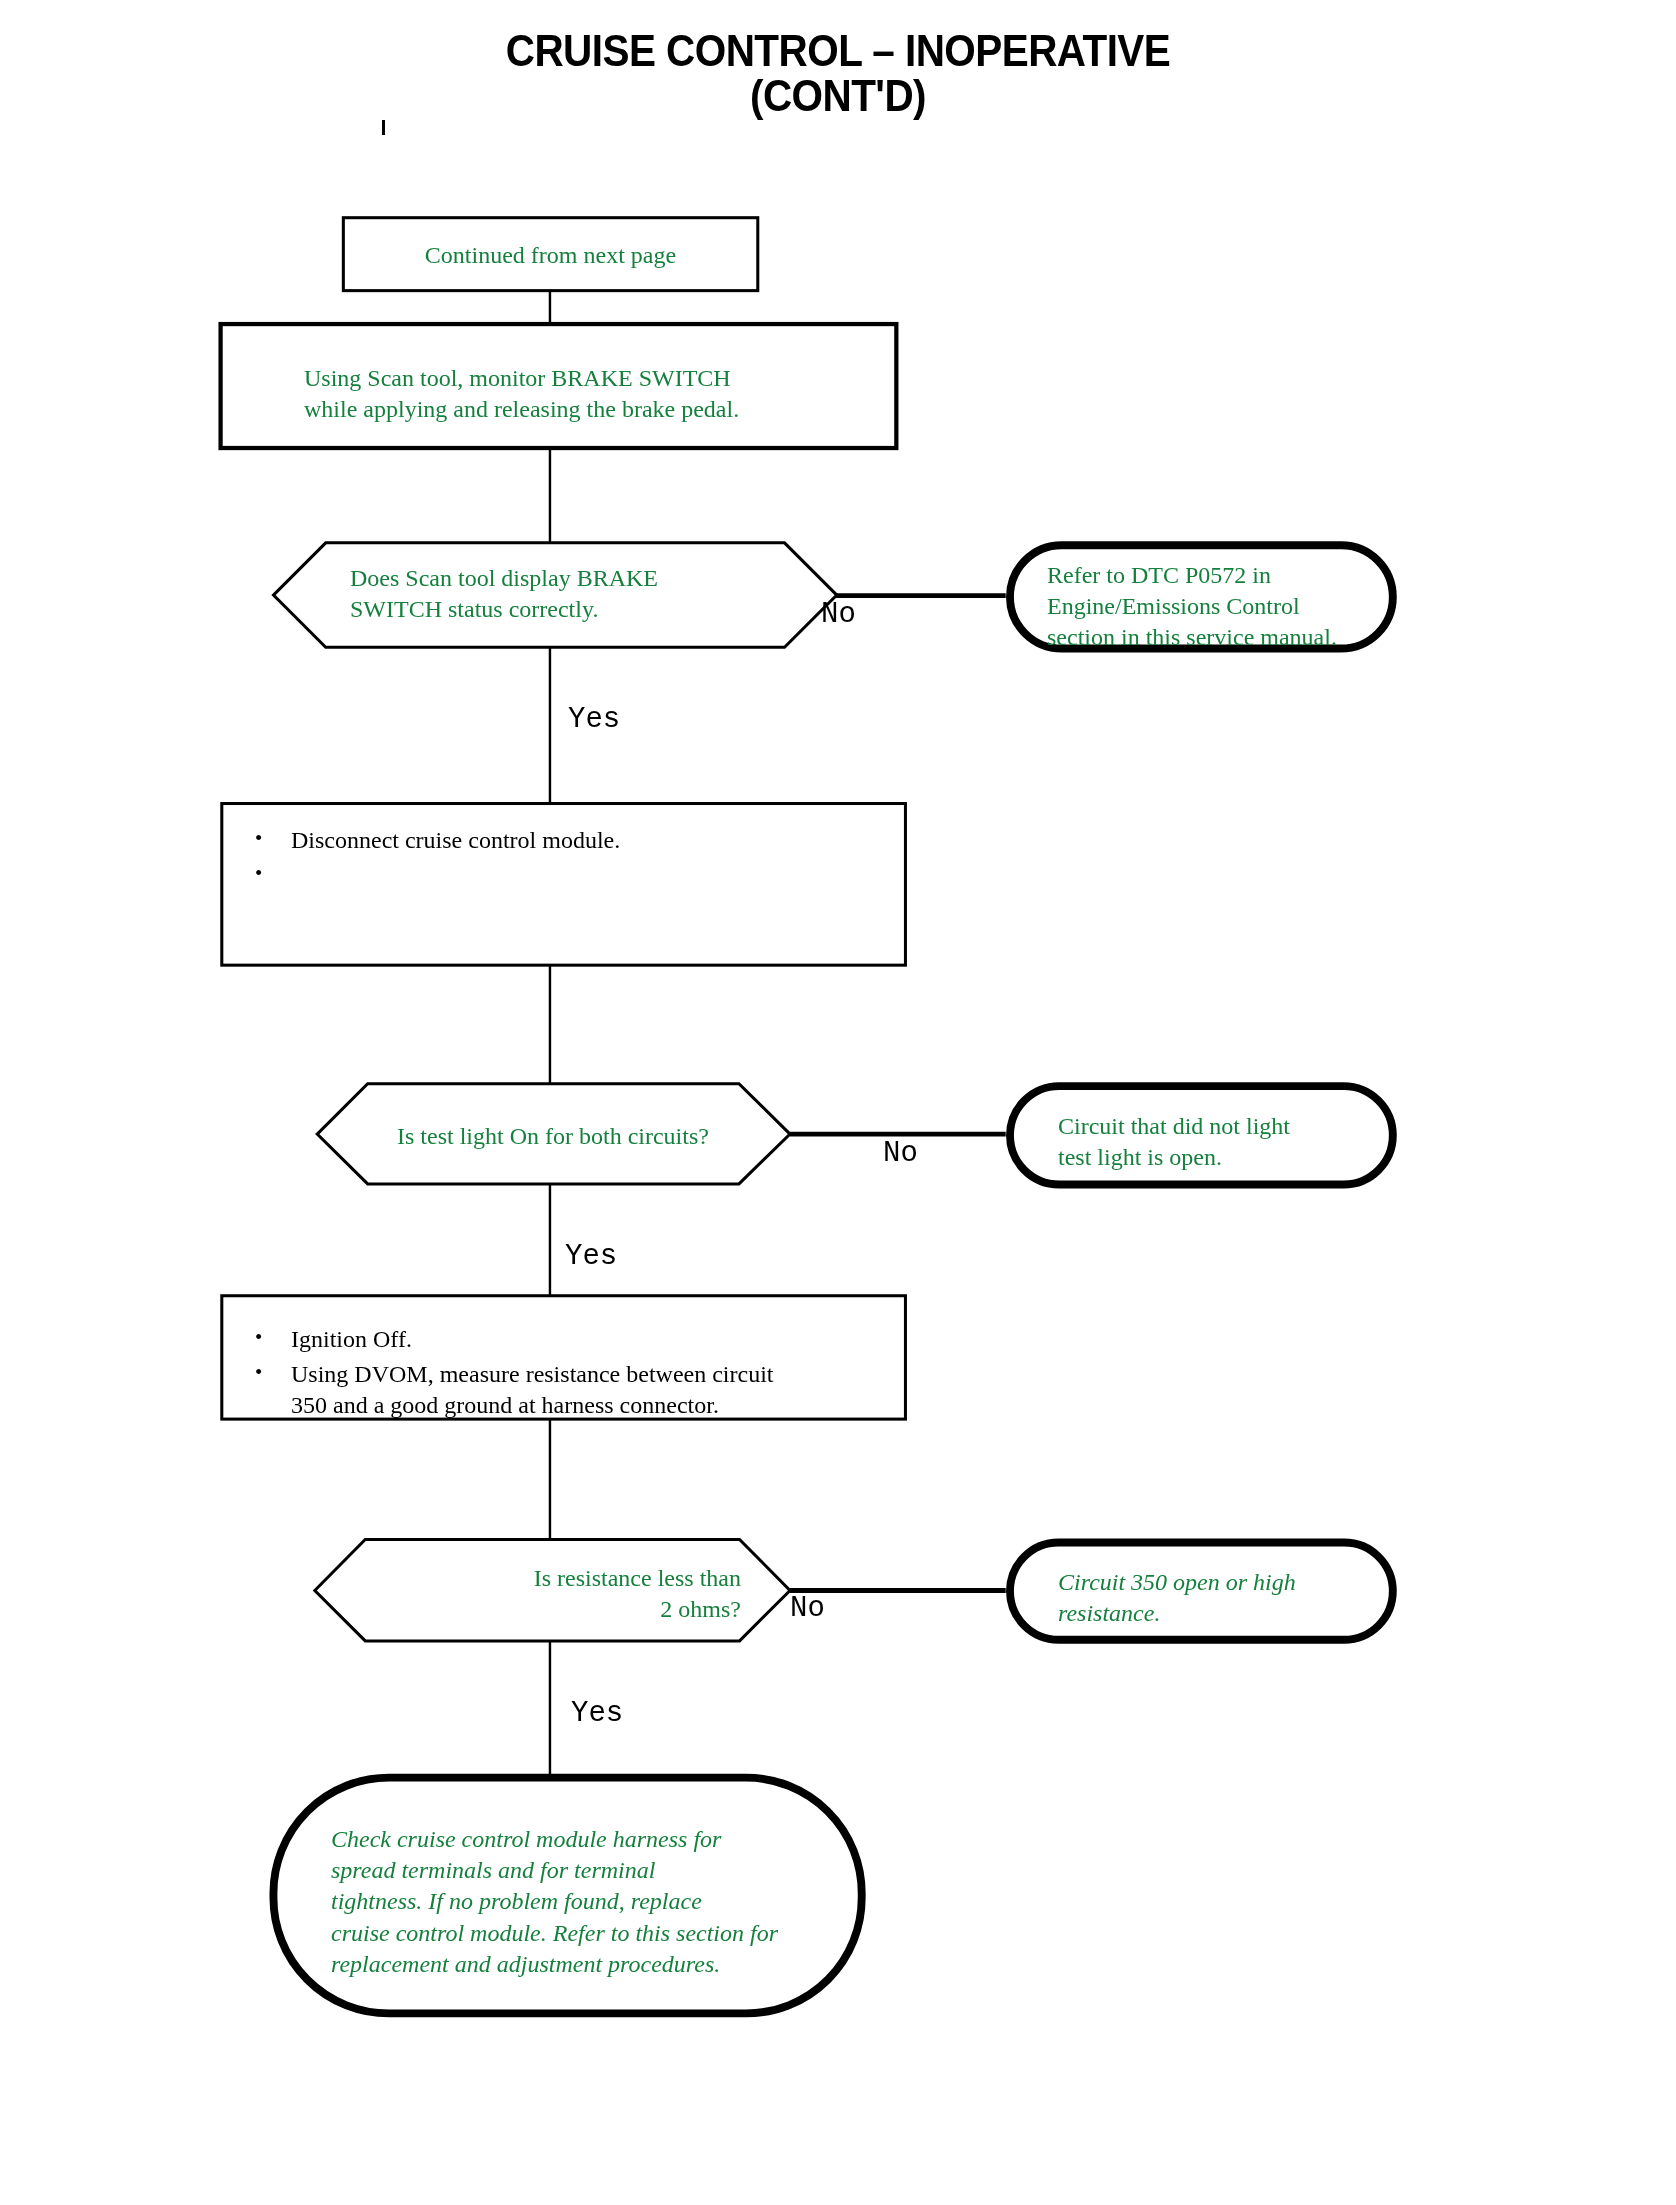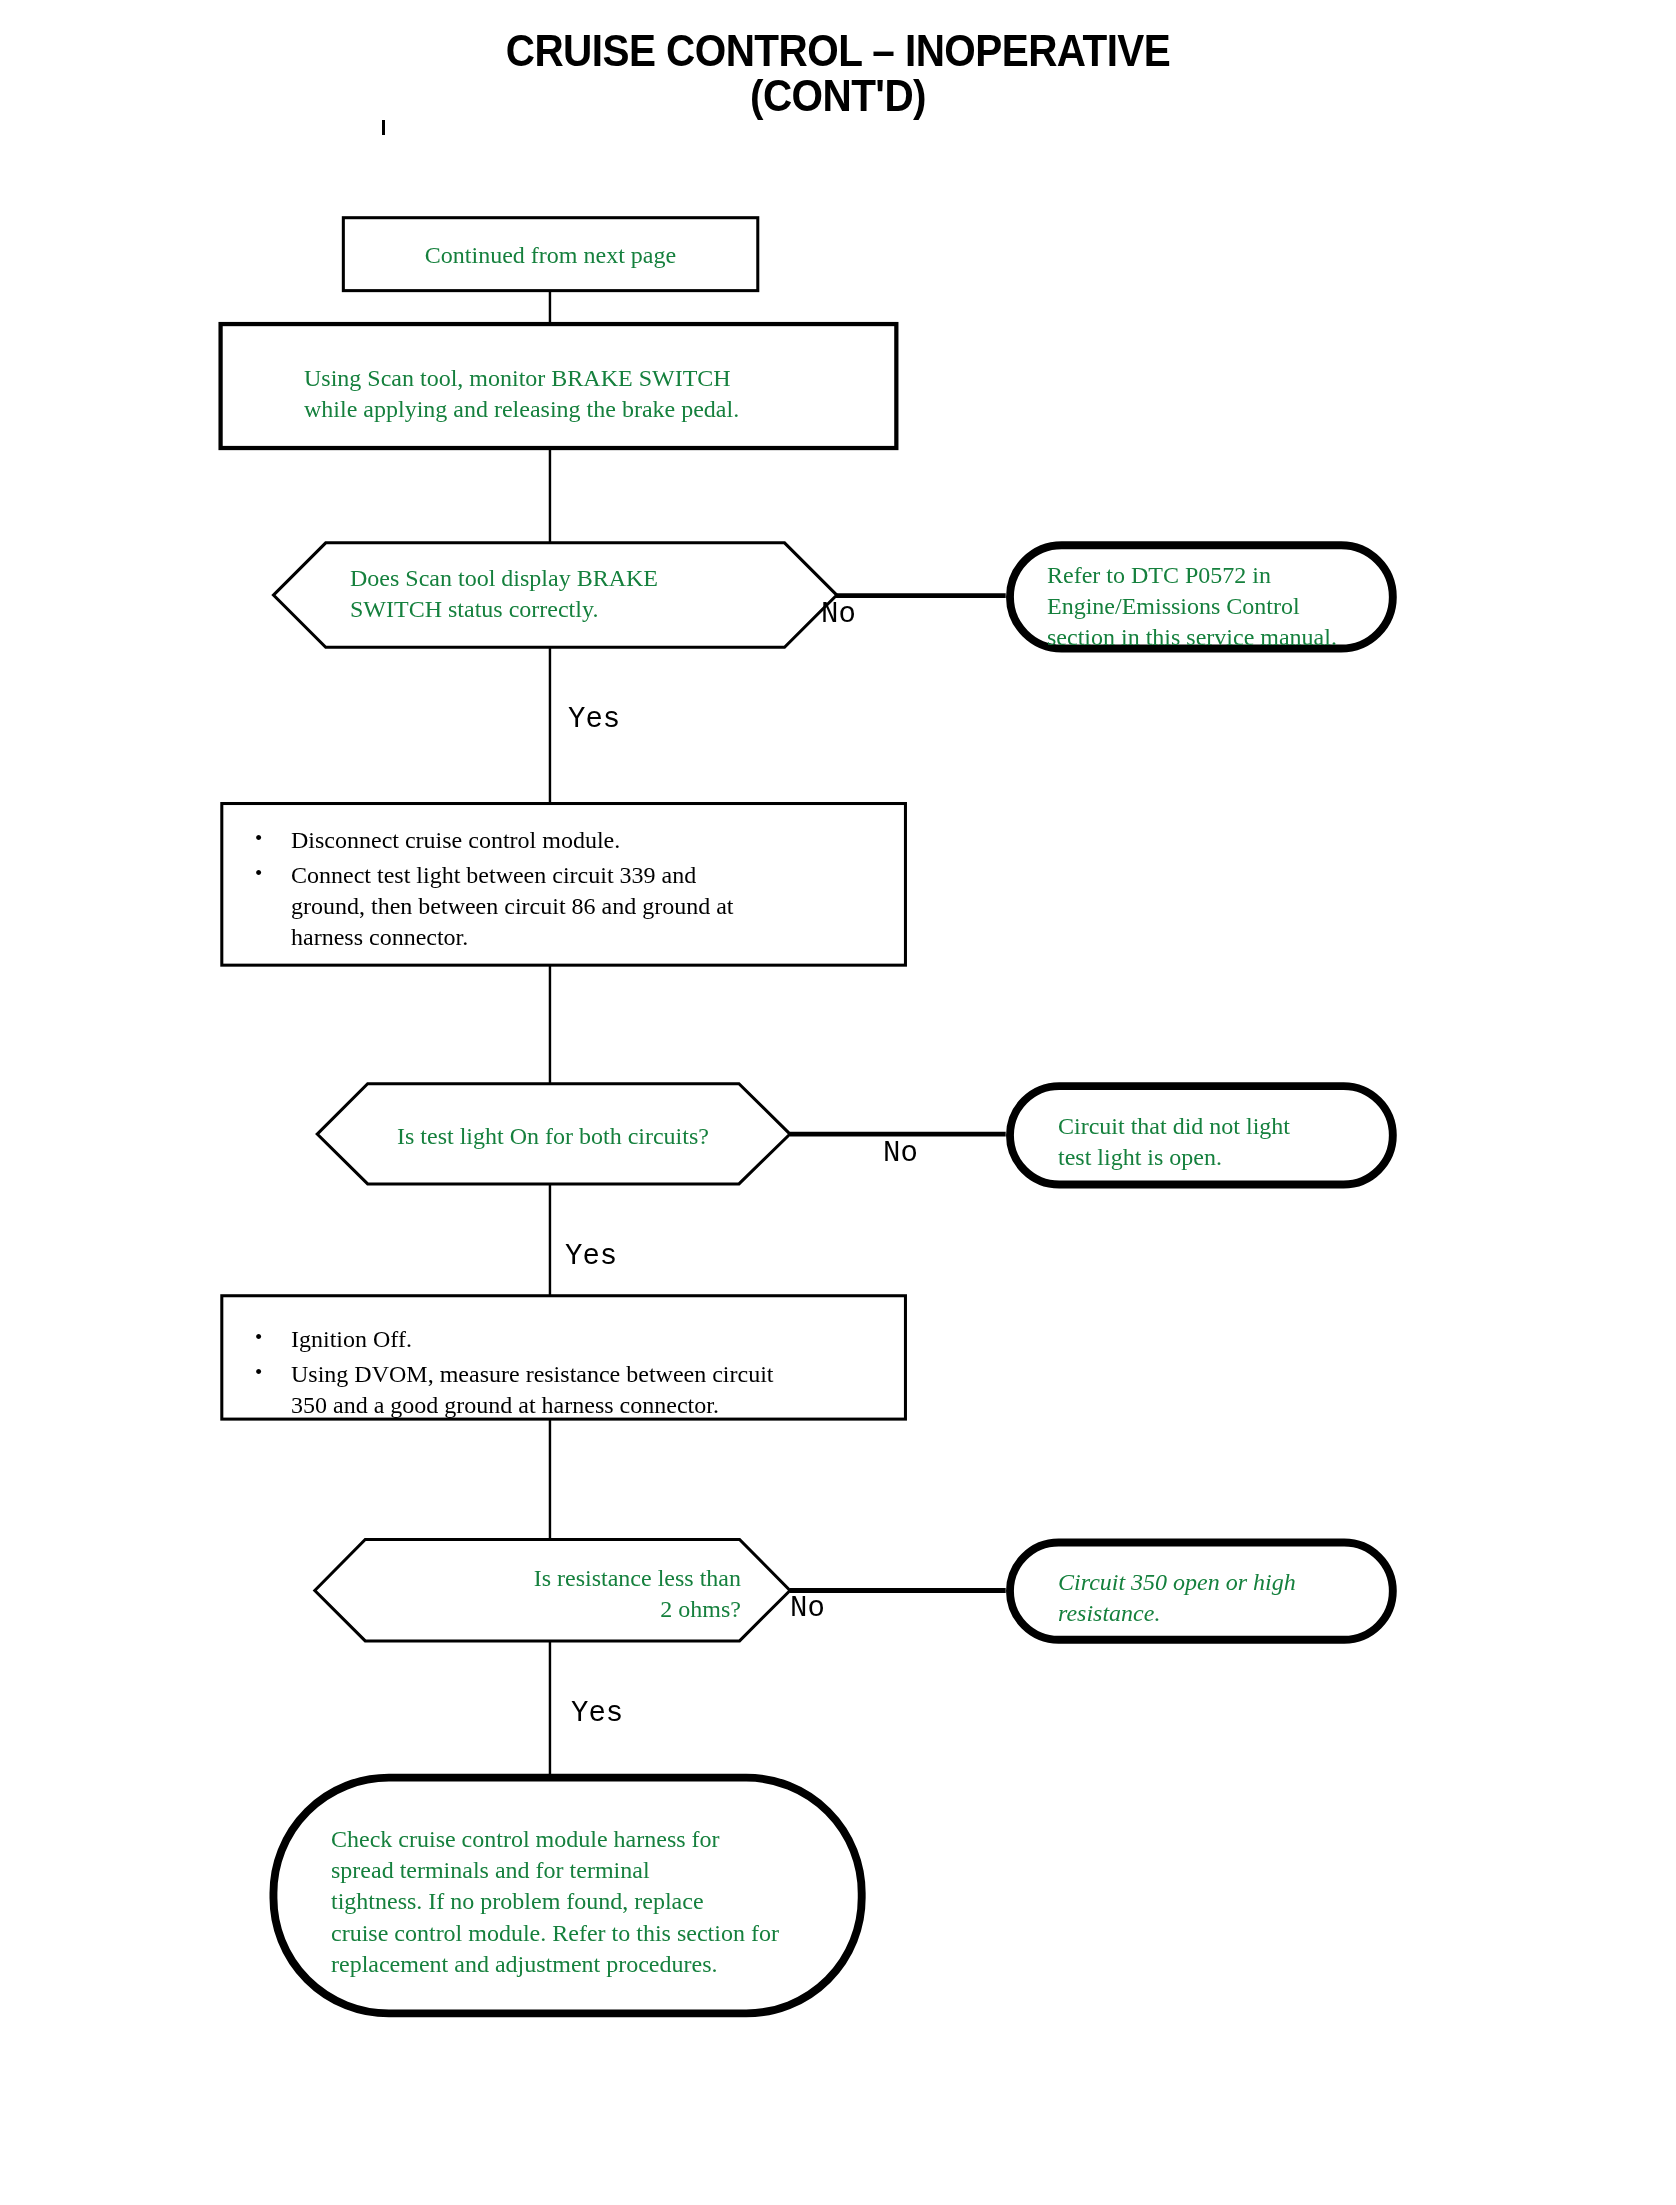--- a/index.html
+++ b/index.html
@@ -164,23 +164,20 @@
   <div class="tx" style="left:1047px; top:560px; width:353px;">Refer to DTC P0572 in
 Engine/Emissions Control
 section in this service manual.</div>
 
   <div class="bullet-row" style="left:255px; top:825px; width:632px;">
     <span class="bullet-dot">•</span>
     <span class="bullet-text">Disconnect cruise control module.</span>
   </div>
   <div class="bullet-row" style="left:255px; top:860px; width:632px;">
     <span class="bullet-dot">•</span>
-    <span class="bullet-text">Connect test light between circuit 339 and
-ground, then between circuit 86 and ground at
-harness connector.</span>
   </div>
 
   <div class="tx" style="left:377px; top:1121px; width:389px;margin-left:20px;">Is test light On for both circuits?</div>
 
   <div class="tx" style="left:1058px; top:1111px; width:334px;">Circuit that did not light
 test light is open.</div>
 
   <div class="bullet-row" style="left:255px; top:1324px; width:638px;">
     <span class="bullet-dot">•</span>
     <span class="bullet-text">Ignition Off.</span>
@@ -190,21 +187,21 @@
     <span class="bullet-text">Using DVOM, measure resistance between circuit
 350 and a good ground at harness connector.</span>
   </div>
 
   <div class="tx" style="left:401px; top:1563px; width:340px;text-align:right;">Is resistance less than
 2 ohms?</div>
 
   <div class="tx" style="left:1058px; top:1567px; width:334px;font-style:italic;">Circuit 350 open or high
 resistance.</div>
 
-  <div class="tx" style="left:331px; top:1824px; width:535px;">Check cruise control module harness for
+  <div class="tx" style="left:331px; top:1824px; width:535px;font-style:italic;">Check cruise control module harness for
 spread terminals and for terminal
 tightness. If no problem found, replace
 cruise control module. Refer to this section for
 replacement and adjustment procedures.</div>
 
   <div class="branch-label" style="left:821px; top:568px;">No</div>
   <div class="branch-label" style="left:568px; top:673px;">Yes</div>
 
   <div class="branch-label" style="left:883px; top:1107px;">No</div>
   <div class="branch-label" style="left:565px; top:1210px;">Yes</div>

